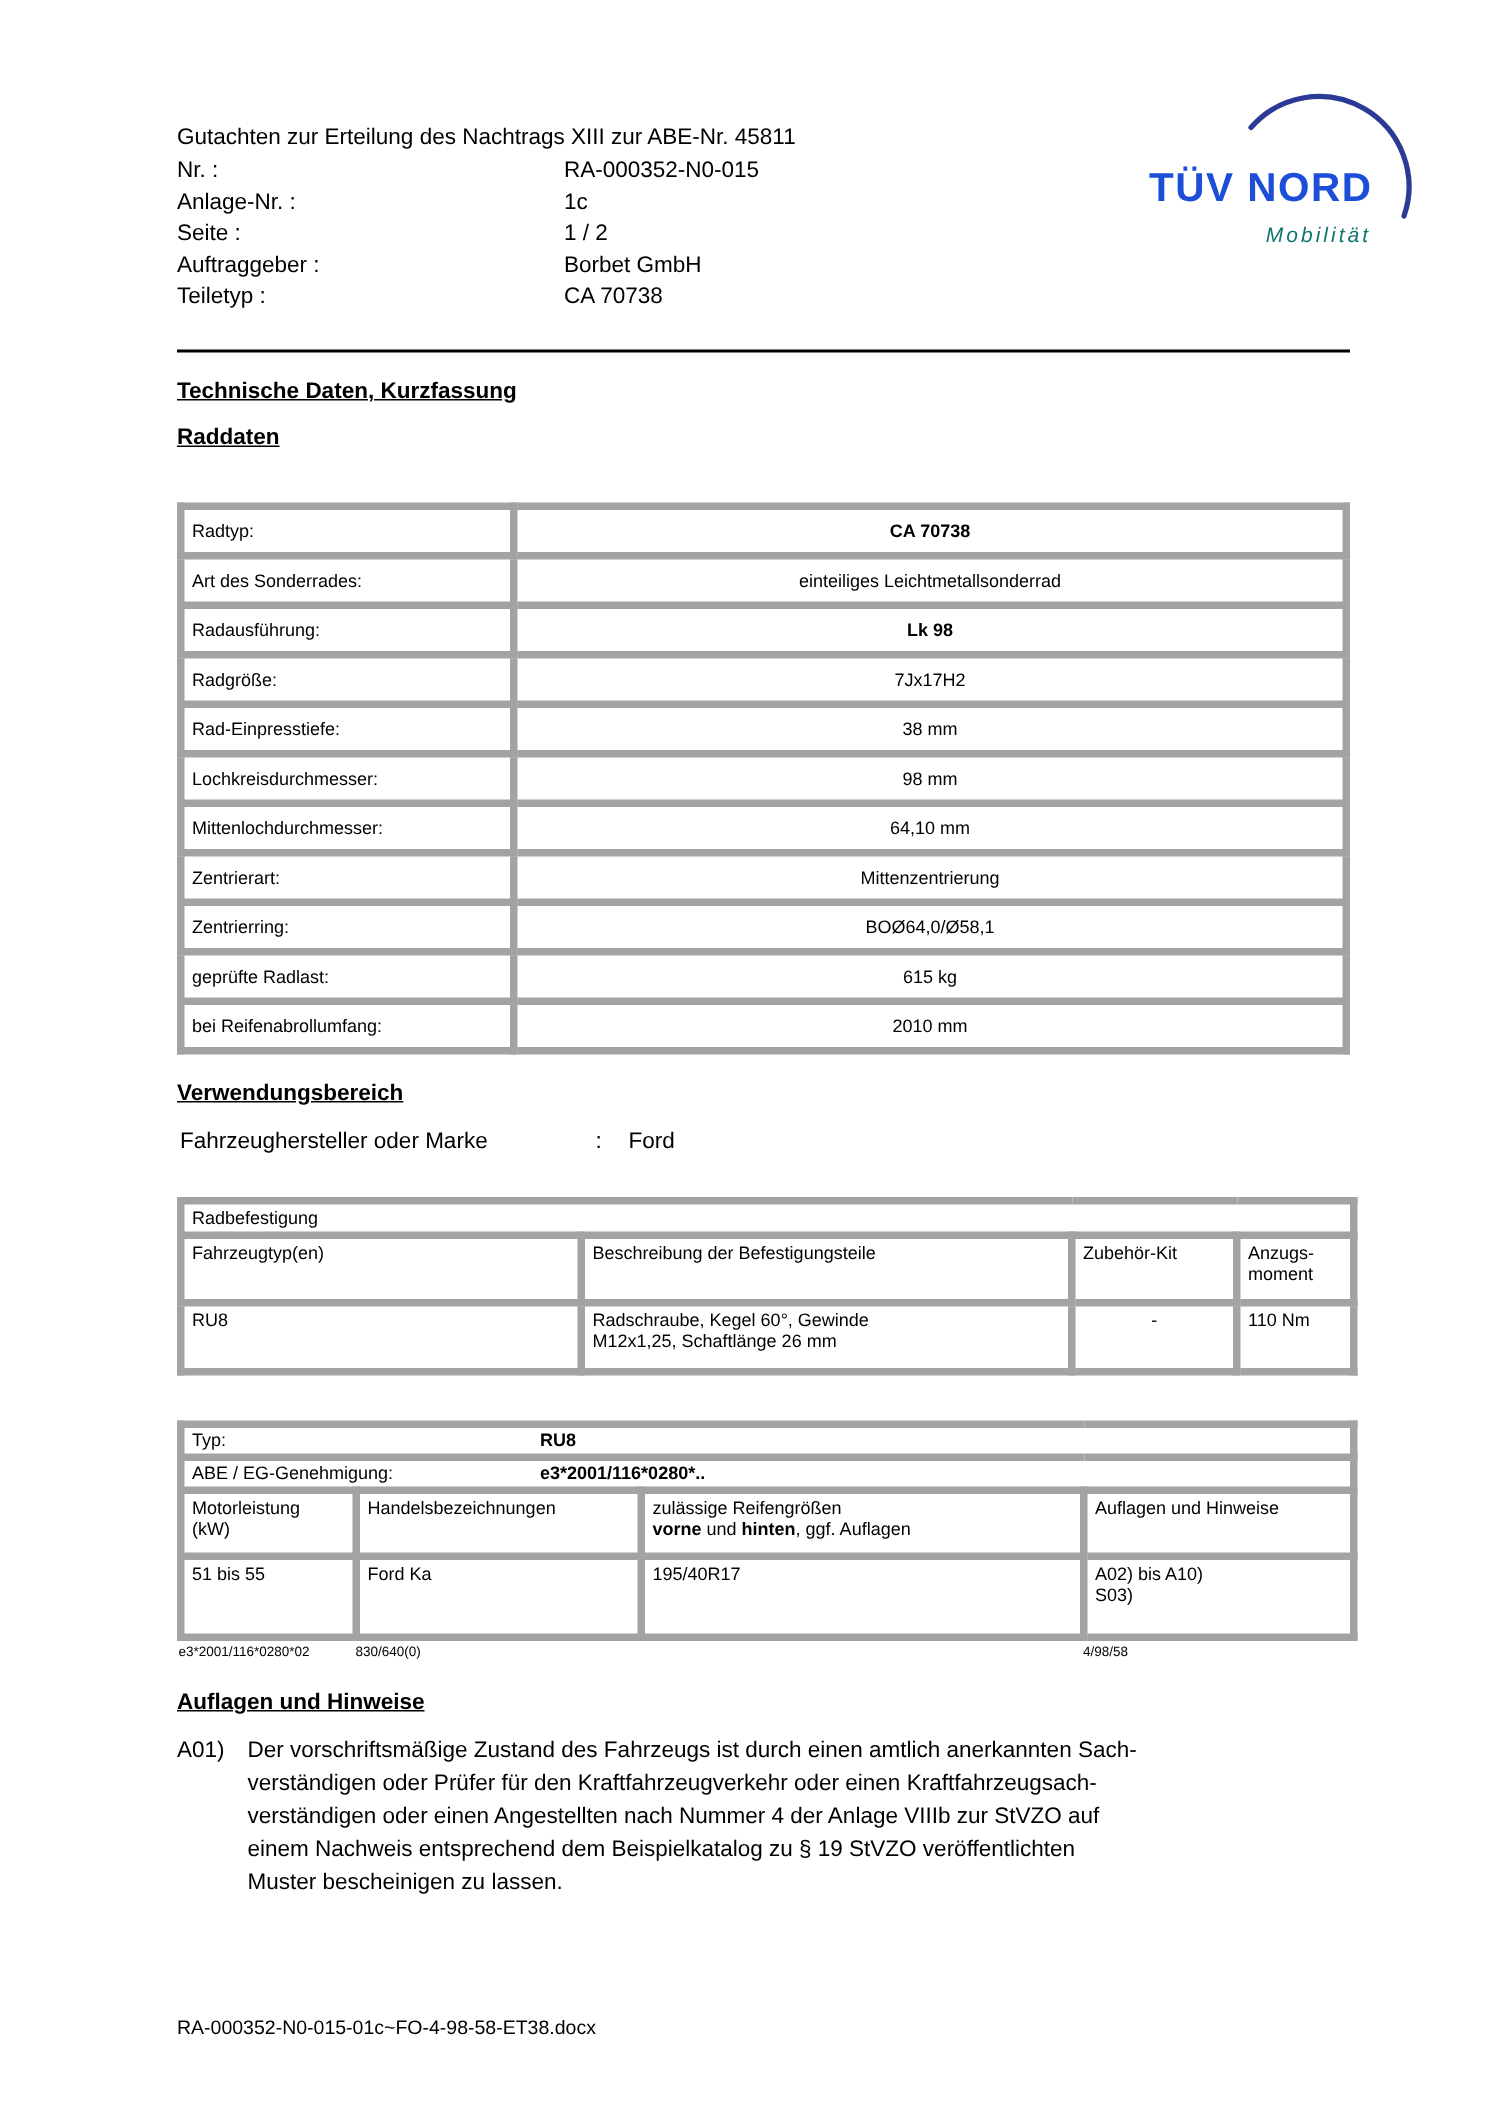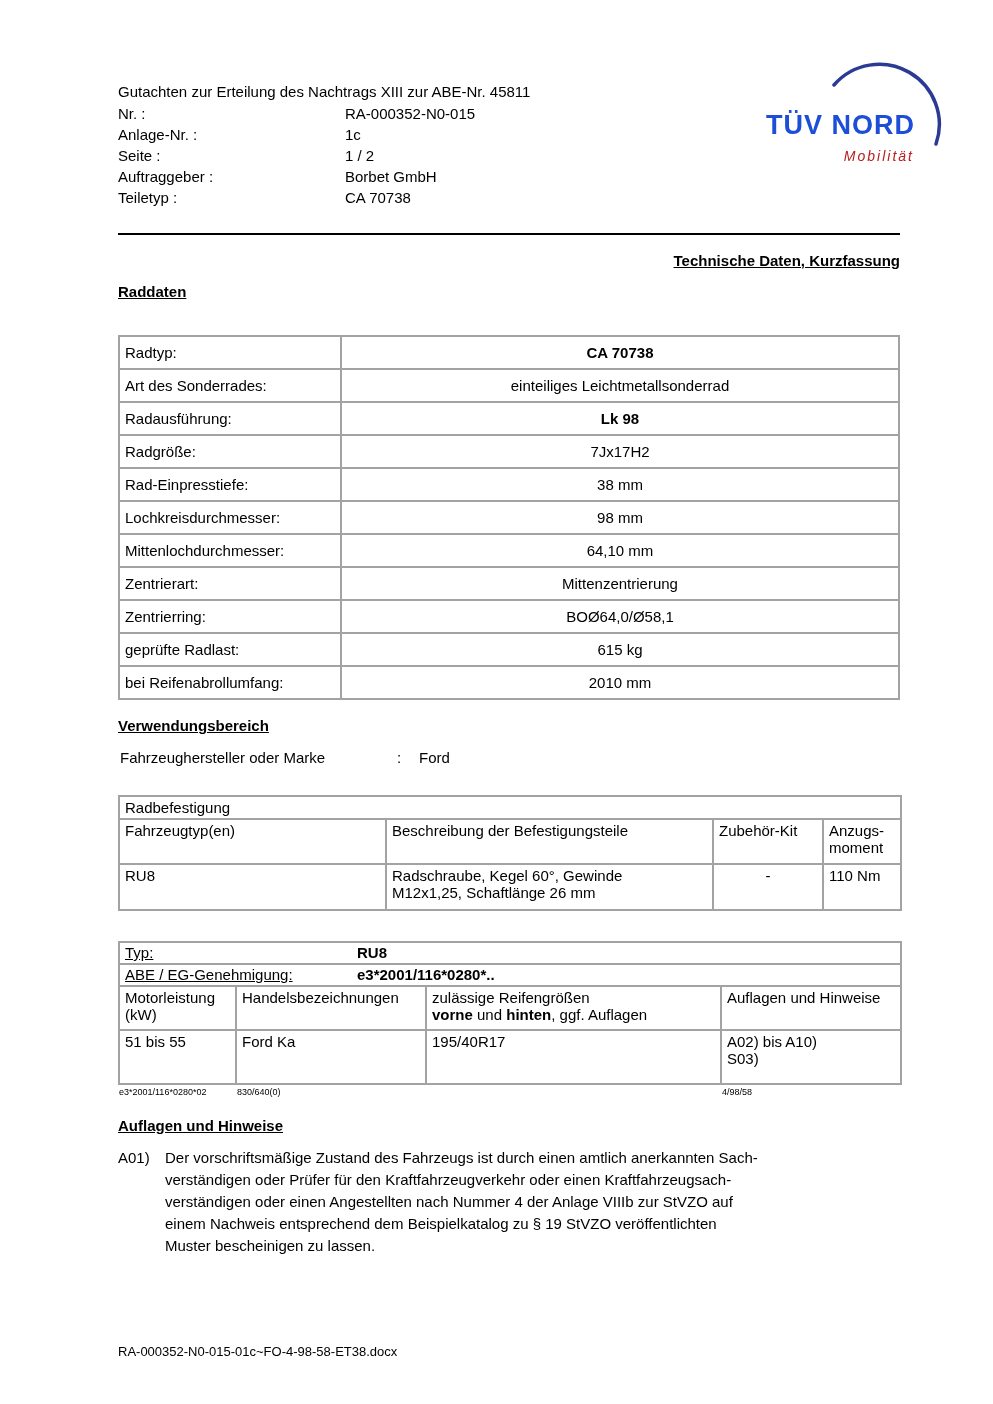--- a/index.html
+++ b/index.html
@@ -8,38 +8,38 @@
     width:993px; height:1404px;
     font-family:"Liberation Sans", sans-serif;
     color:#000;
     position:relative;
     overflow:hidden;
   }
   .page { position:relative; width:993px; height:1404px; padding:81px 93px 0 118px; font-size:15px; }
 
   
   .doc-title { font-size:15px; line-height:21px; margin-bottom:1px; }
-  .field-row { display:flex; font-size:15px; line-height:21px; }
+  .field-row { display:flex; font-size:15px; line-height:21px;gap:31px; }
   .field-label { width:227px; flex:0 0 227px; }
 
   .logo { position:absolute; top:52px; left:752px; width:192px; height:120px; }
   .logo-arc { position:absolute; top:0; left:0; }
   .logo-text { position:absolute; top:58px; left:14px; font-size:27px; font-weight:bold; color:#1d4ed8; letter-spacing:1px; white-space:nowrap; }
-  .logo-sub { position:absolute; top:96px; right:30px; font-size:14px; font-style:italic; letter-spacing:2px; color:#b91c1c; }
+  .logo-sub { position:absolute; top:96px; right:30px; font-size:14px; font-style:italic; letter-spacing:2px; color:#0f766e; }
 
   .rule { margin-top:25px; width:782px; border:none; border-top:2px solid #000; }
 
   .section-heading { font-size:15px; font-weight:bold; text-decoration:underline; line-height:21px; }
-  .h-technical { margin-top:15px;text-align:right; }
+  .h-technical { margin-top:15px; }
   .h-raddaten  { margin-top:10px; }
   .h-verwendung{ margin-top:15px; }
   .h-auflagen  { margin-top:14px; }
 
   table { border-collapse:collapse; table-layout:fixed; width:782px; }
-  td { border:2px solid #a3a3a3; padding:2px 5px; font-size:15px; vertical-align:top; }
+  td { border:5px solid #a3a3a3; padding:2px 5px; font-size:12px; vertical-align:top; }
 
   
   .raddaten-table { margin-top:33px; }
   .raddaten-table td { height:33px; vertical-align:middle; }
   .rd-value { text-align:center; }
   .bold { font-weight:bold; }
 
   
   .hersteller-line { margin-top:11px; display:flex; line-height:21px; padding-left:2px; }
   .hersteller-label { width:277px; flex:0 0 277px; }
@@ -50,21 +50,21 @@
   .befestigung-table .row-title td { height:23px; }
   .befestigung-table .row-head td { height:45px; }
   .befestigung-table .row-data td { height:46px; }
   .cell-center { text-align:center; }
 
   
   .typ-table { margin-top:30px; }
   .typ-table .row-kv td { height:22px; padding-top:1px; padding-bottom:1px; }
   .typ-table .row-head td { height:44px; }
   .typ-table .row-data td { height:54px; }
-  .kv-label { display:inline-block; width:232px;text-decoration:underline; }
+  .kv-label { display:inline-block; width:232px; }
   .kv-value { font-weight:bold; }
 
   .footnotes { position:relative; width:782px; height:14px; margin-top:2px; font-size:9px; }
   .footnote { position:absolute; top:0; white-space:nowrap; }
   .fn-0 { left:1px; } .fn-1 { left:119px;text-align:right; } .fn-2 { left:604px; }
 
   
   .auflage-item { margin-top:11px; display:flex; line-height:22px; }
   .auflage-code { width:47px; flex:0 0 47px; }
   .auflage-text { flex:1; }

